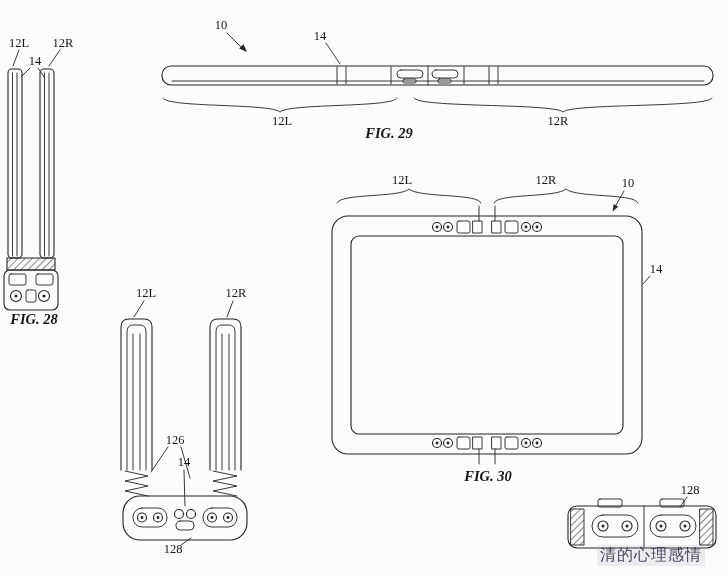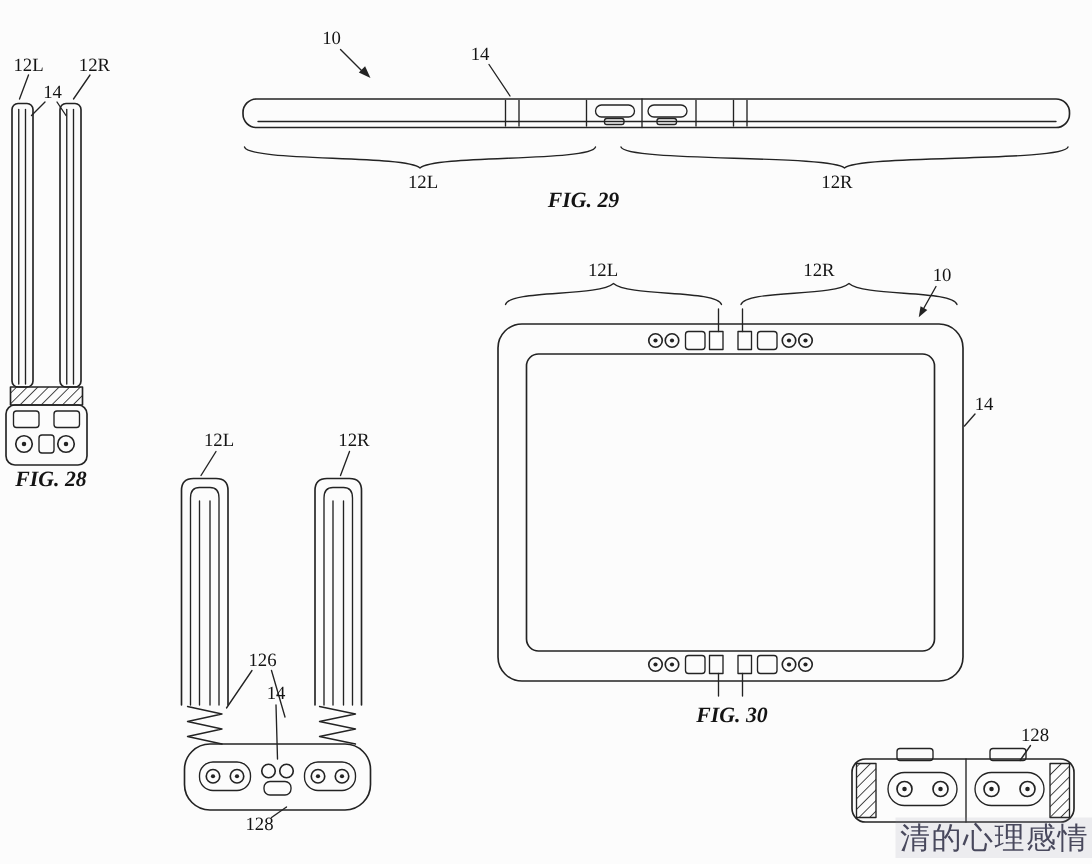--- a/index.html
+++ b/index.html
@@ -7,21 +7,21 @@
   .sheet{position:relative;width:728px;height:576px;background:#fcfcfc;overflow:hidden;margin:0 auto;}
   .patent-svg{position:absolute;left:0;top:0;}
   .patent-svg line,.patent-svg rect,.patent-svg circle,.patent-svg path,.patent-svg polyline{
     stroke:#232323;stroke-width:1.1;fill:none;stroke-linecap:round;stroke-linejoin:round;}
   .patent-svg .thin{stroke-width:0.9;}
   .patent-svg .hatched{fill:url(#hatch);}
   .patent-svg .fill-dot{fill:#232323;stroke:none;}
   .patent-svg .arrowhead{fill:#232323;stroke:none;}
   .patent-svg text{fill:#141414;stroke:none;font-family:"Liberation Serif",serif;font-size:12.5px;text-anchor:middle;}
   .patent-svg text.caption{font-size:14.5px;font-weight:bold;font-style:italic;}
-  .watermark{position:absolute;left:597px;top:545px;font-size:20px;letter-spacing:1px;
+  .watermark{position:absolute;left:597px;top:545px;font-size:16px;letter-spacing:1px;
     color:rgba(35,35,60,0.82);background:rgba(150,150,170,0.15);padding:0 3px;white-space:nowrap;
     font-family:Liberation Sans, sans-serif;text-align:center;}
 </style>
 </head>
 <body>
 
 <div class="sheet">
 
 <svg class="patent-svg" width="728" height="576" viewBox="0 0 728 576">
   <defs>

